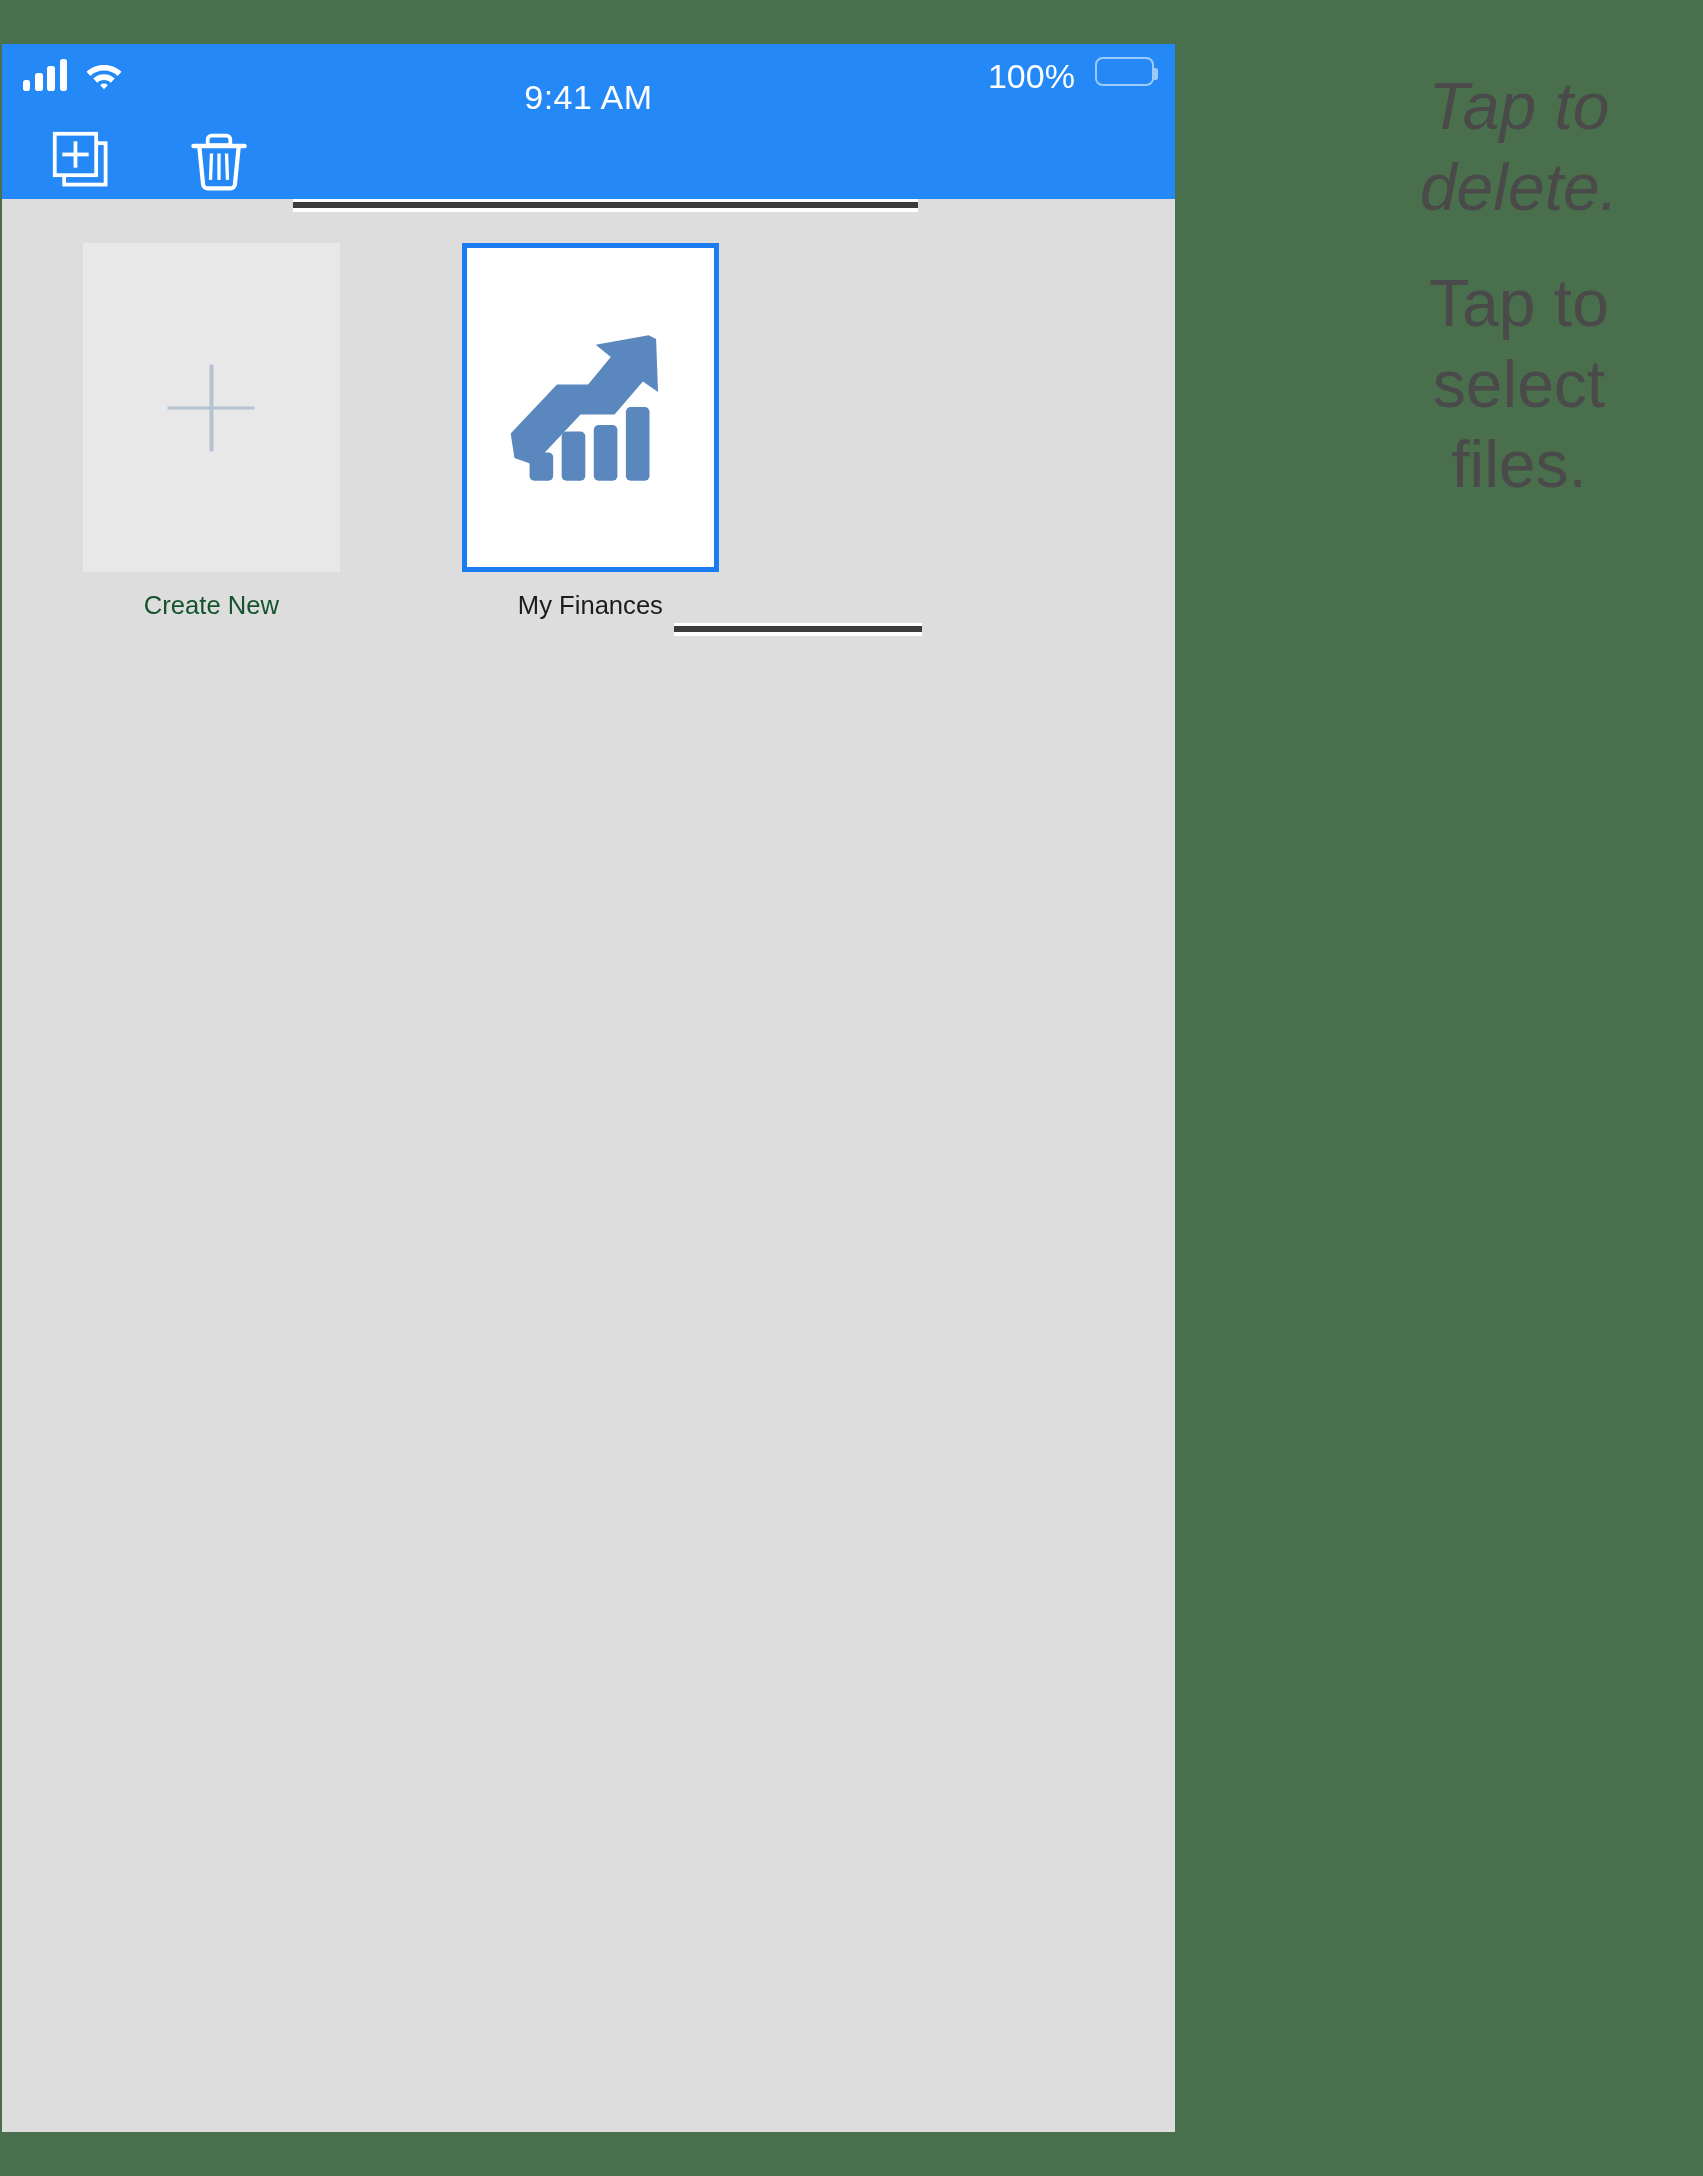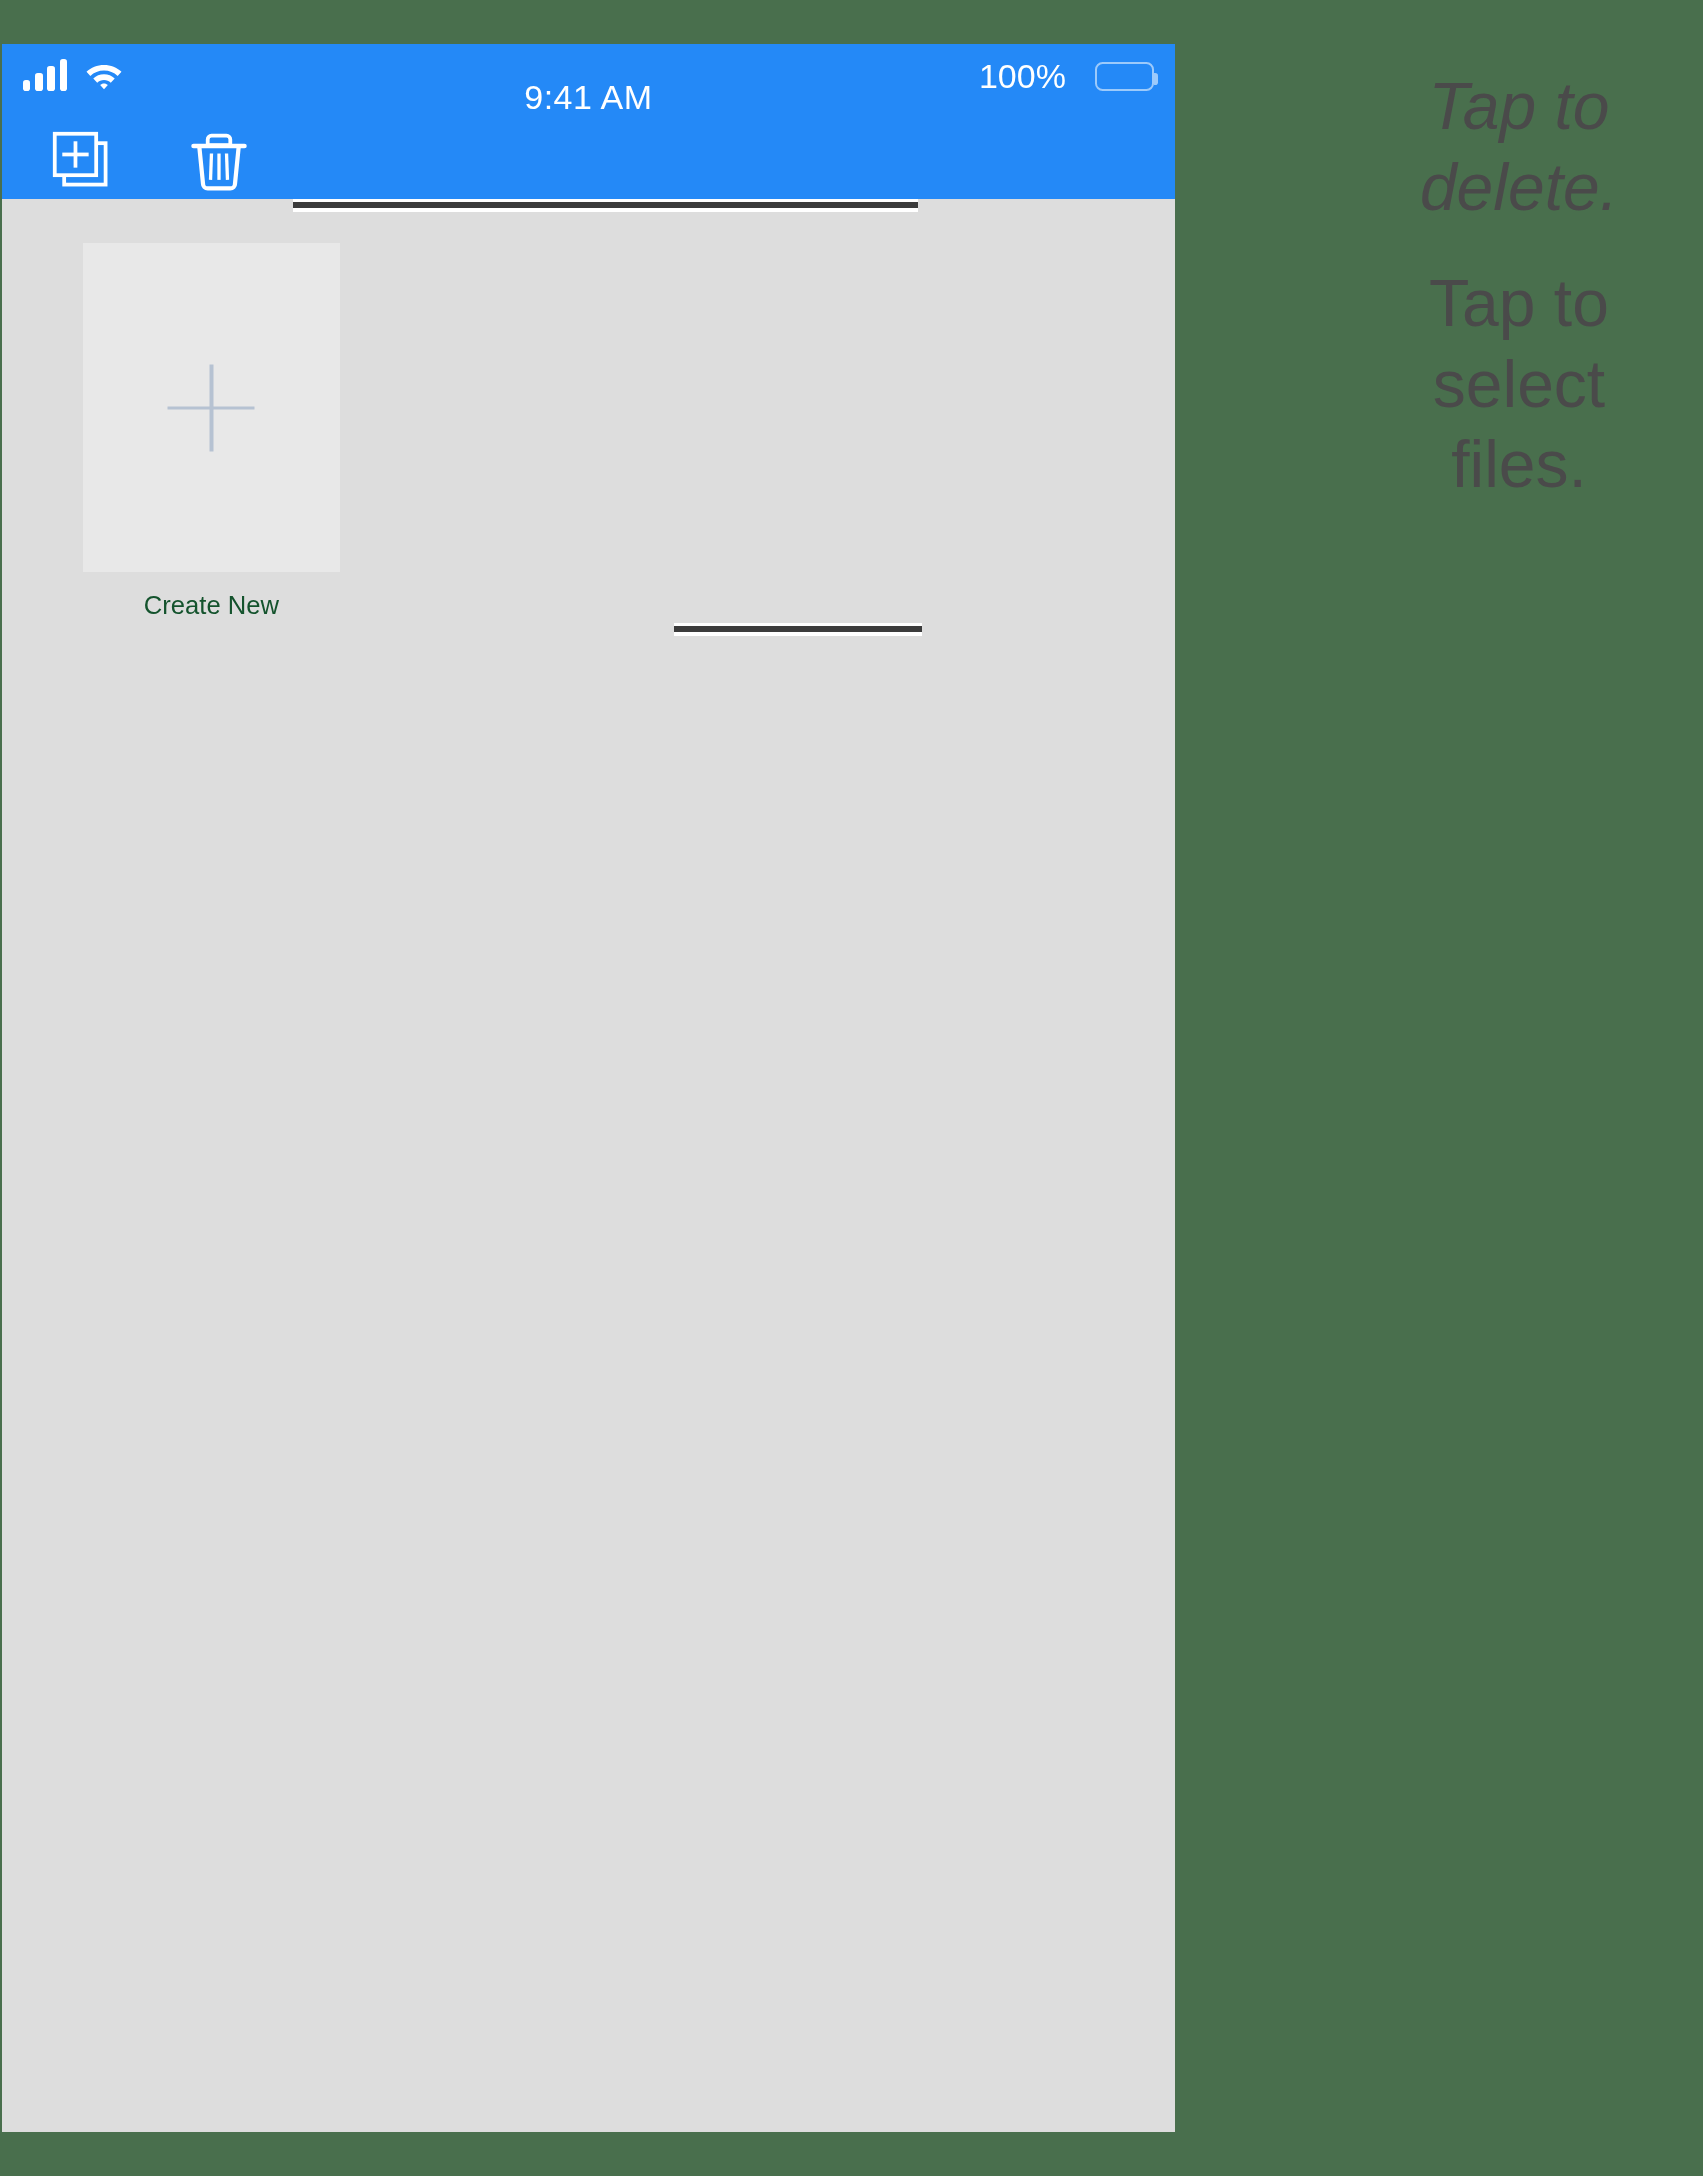--- a/index.html
+++ b/index.html
@@ -73,22 +73,21 @@
     color: #ffffff;
     font-size: 34px;
     letter-spacing: 0.5px;
     margin-top: 24px;
   }
   #status-right {
     position: absolute;
     right: 21px;
     top: 13.2px;
     display: flex;
-    align-items: center;
-    gap: 29px;
+    gap: 20px;
   }
   #battery-pct {
     color: #ffffff;
     font-size: 34px;
   }
   .battery-icon {
     position: relative;
     width: 59px;
     height: 29px;
     border: 2.8px solid rgba(255,255,255,0.55);
@@ -319,20 +318,34 @@
     <div id="tile-create-new" class="file-tile">
       <div id="thumb-create-new" class="thumb">
         <span class="plus-icon">
           <span class="h"></span>
             <span class="v"></span>
         </span>
       </div>
       <div id="label-create-new" class="tile-label">Create New</div>
     </div>
 
+    <div id="tile-my-finances" class="file-tile">
+      <div id="thumb-my-finances" class="thumb">
+        <span class="chart-icon">
+          <svg viewBox="0 0 180 170" width="170" height="161" aria-hidden="true">
+            <path d="M10 138 L6 112 L55 60 L88 60 L112 31 L96 18 L152 8 L160 12 L162 68 L146 57 L116 92 L80 92 L30 145 Z" fill="#5b87bf"></path>
+            <rect x="26" y="132" width="25" height="30" rx="5" fill="#5b87bf"></rect>
+            <rect x="60" y="110" width="25" height="52" rx="5" fill="#5b87bf"></rect>
+            <rect x="94" y="103" width="25" height="59" rx="5" fill="#5b87bf"></rect>
+            <rect x="128" y="84" width="25" height="78" rx="5" fill="#5b87bf"></rect>
+          </svg>
+        </span>
+      </div>
+      <div id="label-my-finances" class="tile-label">My Finances</div>
+    </div>
 
     <div id="callout-line-select" class="callout-line">
       <div class="stroke"></div>
     </div>
   </div>
 
   <div id="callout-line-delete" class="callout-line">
     <div class="stroke"></div>
   </div>
 

